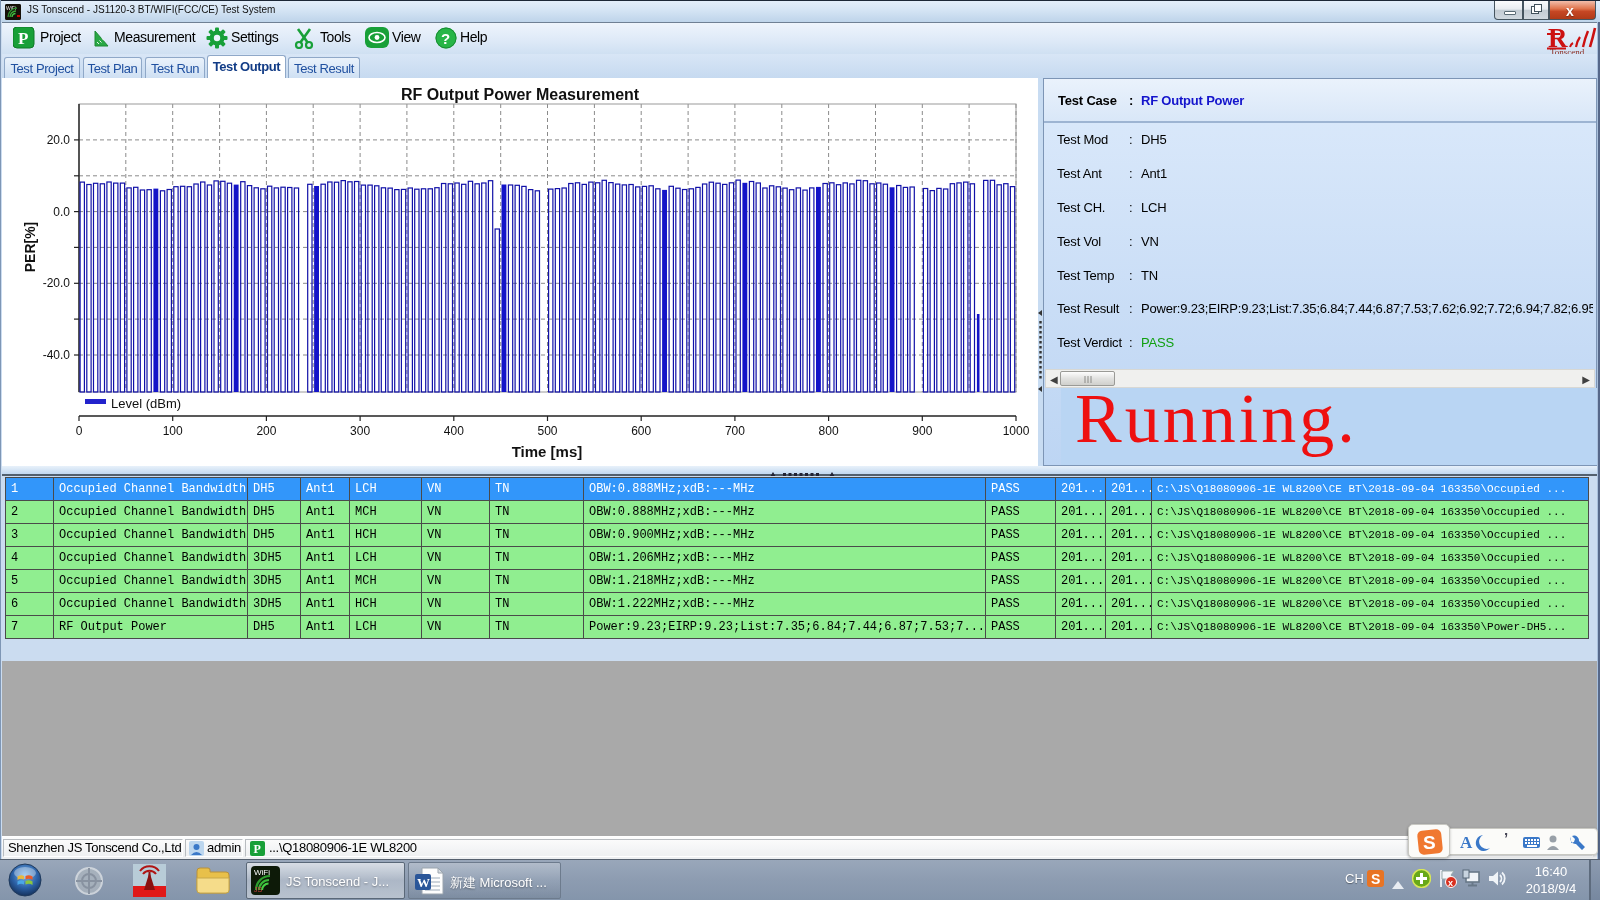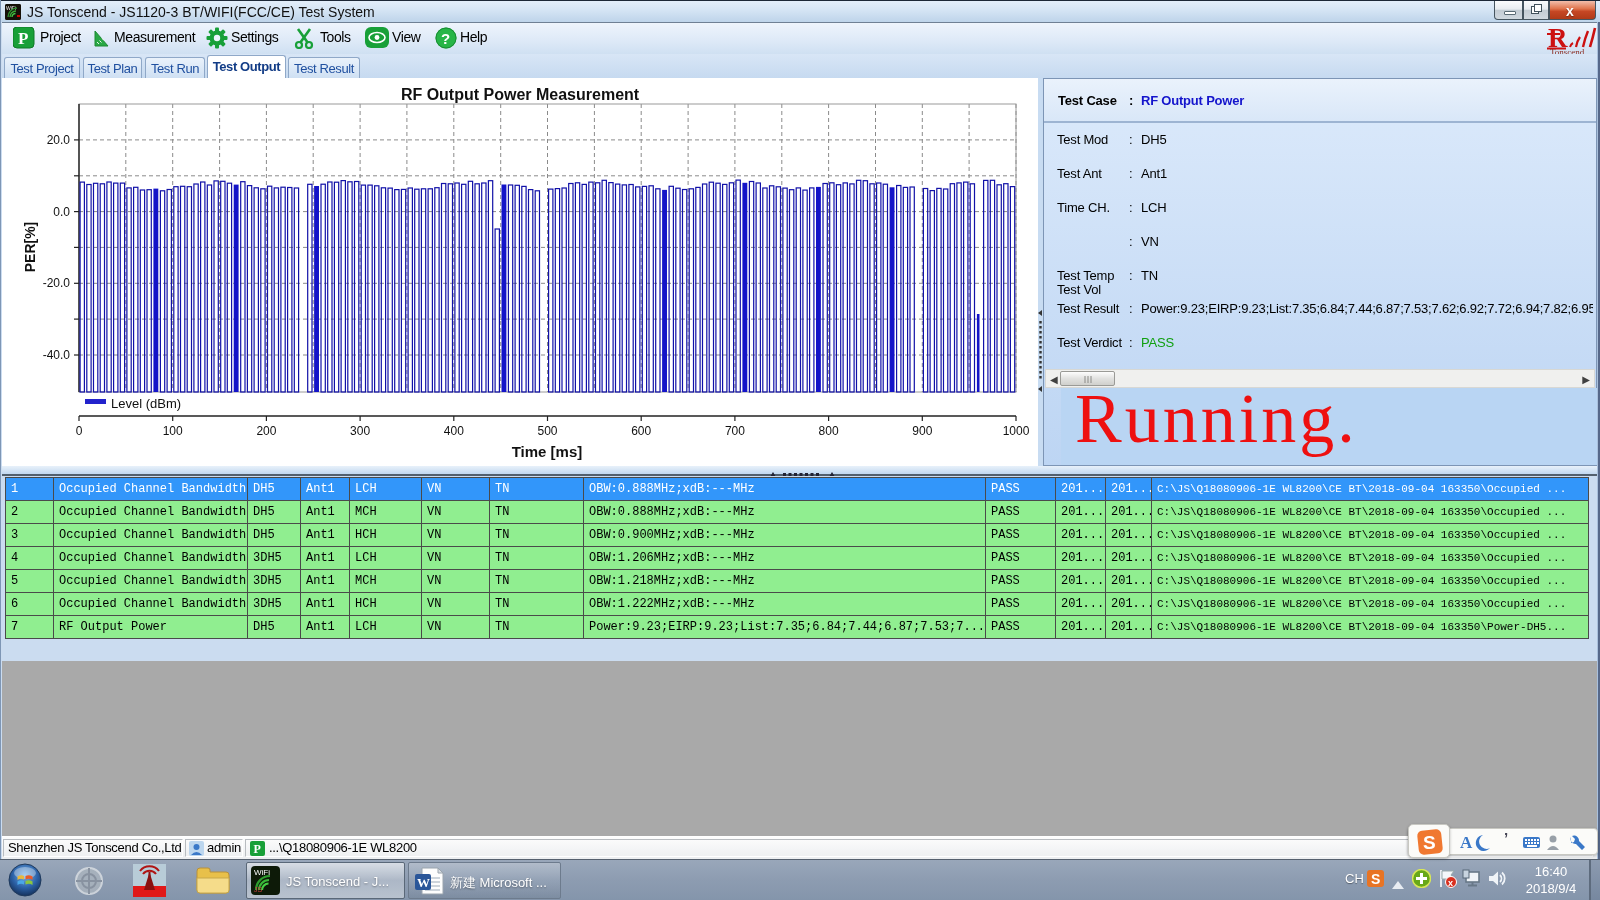--- a/index.html
+++ b/index.html
@@ -5,21 +5,21 @@
 * { margin:0; padding:0; box-sizing:border-box; }
 html,body { width:1600px; height:900px; overflow:hidden; font-family:"Liberation Sans",sans-serif; background:#fff; }
 .abs { position:absolute; }
 #win { position:absolute; left:0; top:0; width:1600px; height:859px; background:#cbdcf0; }
 
 #titlebar { position:absolute; left:0; top:0; width:1600px; height:22px;
   background:linear-gradient(#e3eefa 0%, #d4e4f4 45%, #bed4ea 100%);
   border-top:1px solid #1c2736; }
 #titleicon { position:absolute; left:5px; top:3px; width:16px; height:16px; border-radius:2px;
   background:#1a1410; overflow:hidden; }
-#titletext { position:absolute; left:27px; top:3px; font-size:14px; color:#101010; }
+#titletext { position:absolute; left:27px; top:3px; font-size:10px; color:#101010; }
 
 #caps { position:absolute; left:1494px; top:0; height:19px; }
 .cap { position:absolute; top:0; height:19px; border:1px solid #45545f; border-top:none;
   background:linear-gradient(#fbfcfd 0%, #e8ecf0 45%, #c3ccd4 52%, #d0d8df 100%); }
 #cap-min { left:0; width:29px; border-radius:0 0 0 4px; }
 #cap-max { left:29px; width:26px; }
 #cap-close { left:55px; width:47px; border-radius:0 0 4px 0;
   background:linear-gradient(#f2beab 0%, #e0764f 42%, #c64724 58%, #b03a18 100%); }
 #cap-min .g { position:absolute; left:9px; top:10px; width:12px; height:4px; background:#fff; border:1px solid #5a6a74; border-radius:1px;}
 #cap-max .g { position:absolute; left:7px; top:5px; width:8px; height:8px; border:1.6px solid #42525c; background:#fff; }
@@ -416,24 +416,24 @@
       <div class="rplabel" style="left:14px; top:14px; font-weight:bold;">Test Case</div>
       <div class="rpcolon" style="left:85px; top:14px; font-weight:bold;">:</div>
       <div class="rpval" style="left:97px; top:14px; color:#1414cc; font-weight:bold;">RF Output Power</div>
     </div>
     <div class="rplabel" style="left:13px; top:53px;">Test Mod</div>
       <div class="rpcolon" style="left:85px; top:53px;">:</div>
       <div class="rpval" style="left:97px; top:53px;">DH5</div>
     <div class="rplabel" style="left:13px; top:87px;">Test Ant</div>
       <div class="rpcolon" style="left:85px; top:87px;">:</div>
       <div class="rpval" style="left:97px; top:87px;">Ant1</div>
-    <div class="rplabel" style="left:13px; top:121px;">Time CH.</div>
+    <div class="rplabel" style="left:13px; top:121px;">Test CH.</div>
       <div class="rpcolon" style="left:85px; top:121px;">:</div>
       <div class="rpval" style="left:97px; top:121px;">LCH</div>
-    <div class="rplabel" style="left:13px; top:155px;margin-top:48px;">Test Vol</div>
+    <div class="rplabel" style="left:13px; top:155px;">Test Vol</div>
       <div class="rpcolon" style="left:85px; top:155px;">:</div>
       <div class="rpval" style="left:97px; top:155px;">VN</div>
     <div class="rplabel" style="left:13px; top:189px;">Test Temp</div>
       <div class="rpcolon" style="left:85px; top:189px;">:</div>
       <div class="rpval" style="left:97px; top:189px;">TN</div>
     <div class="rplabel" style="left:13px; top:222px;">Test Result</div>
       <div class="rpcolon" style="left:85px; top:222px;">:</div>
       <div class="rpval" style="left:97px; top:222px; width:452px; overflow:hidden;">Power:9.23;EIRP:9.23;List:7.35;6.84;7.44;6.87;7.53;7.62;6.92;7.72;6.94;7.82;6.95;7.5</div>
     <div class="rplabel" style="left:13px; top:256px;">Test Verdict</div>
       <div class="rpcolon" style="left:85px; top:256px;">:</div>

